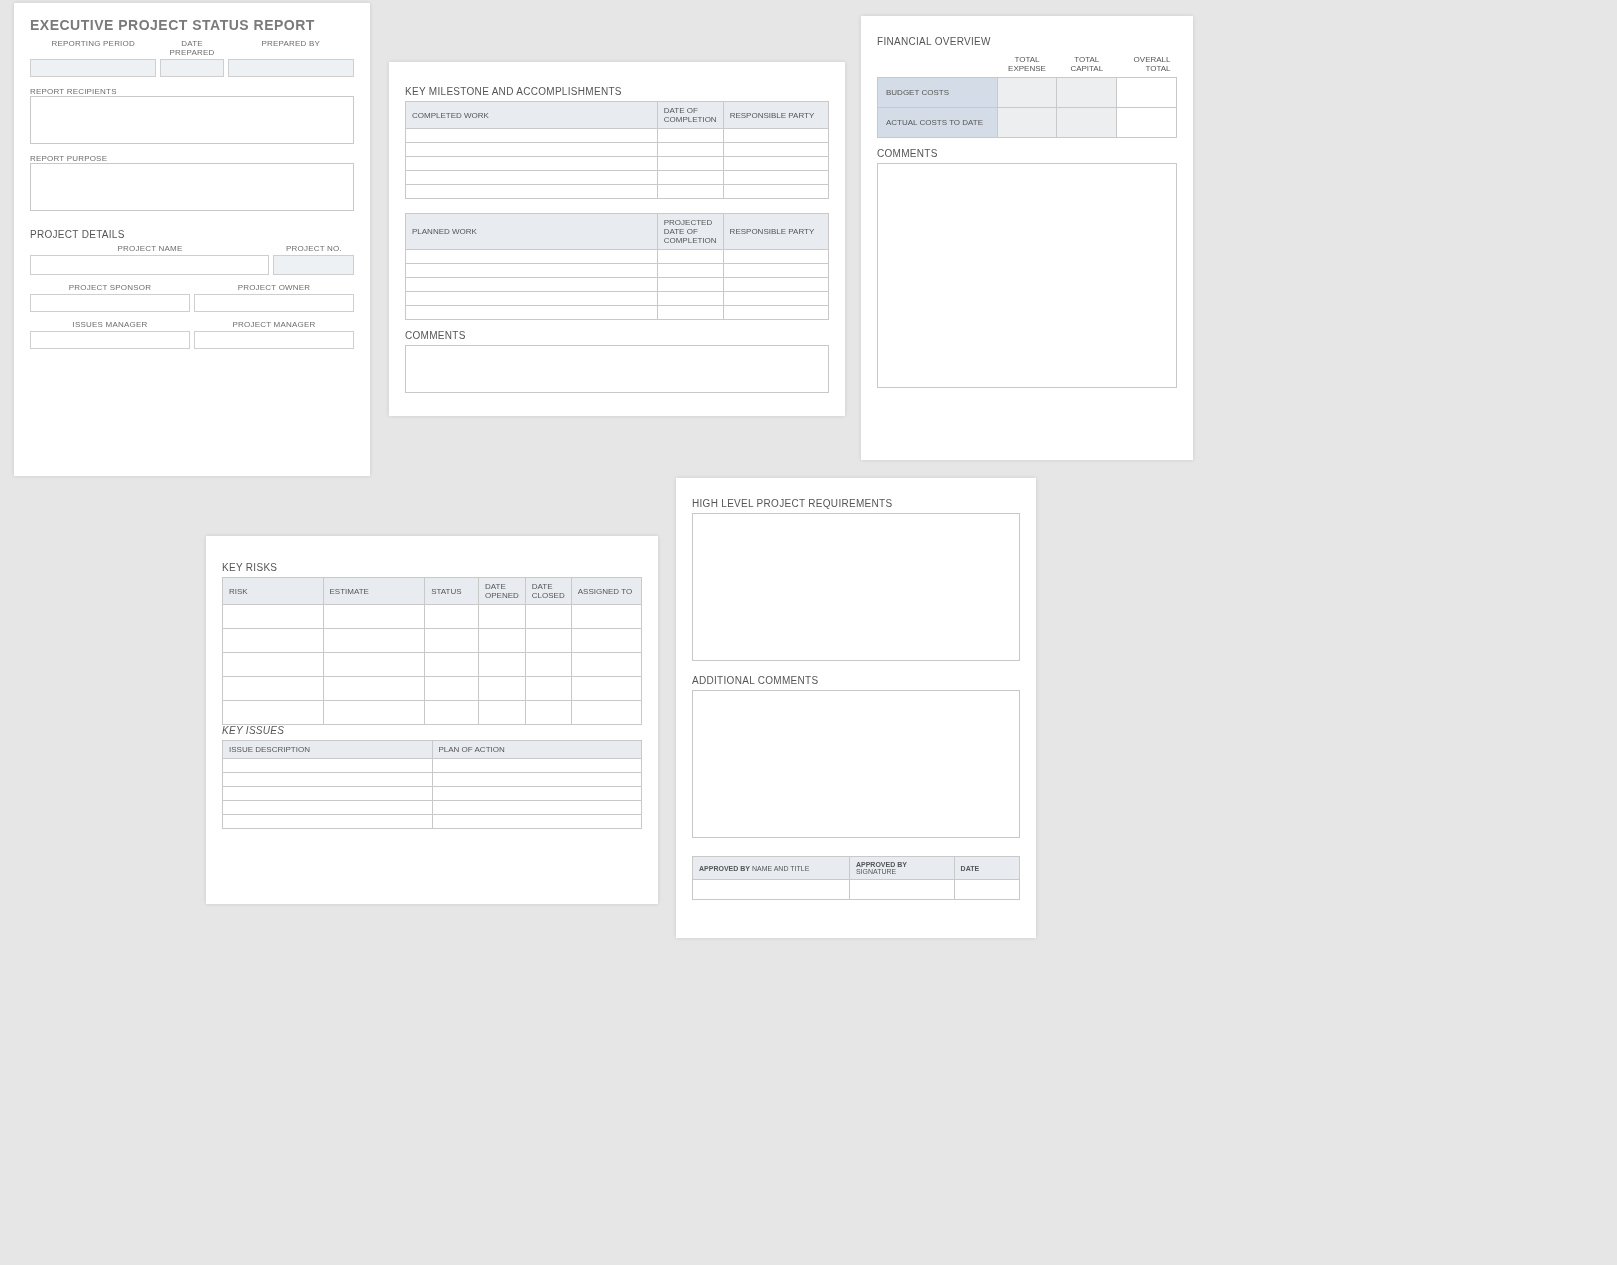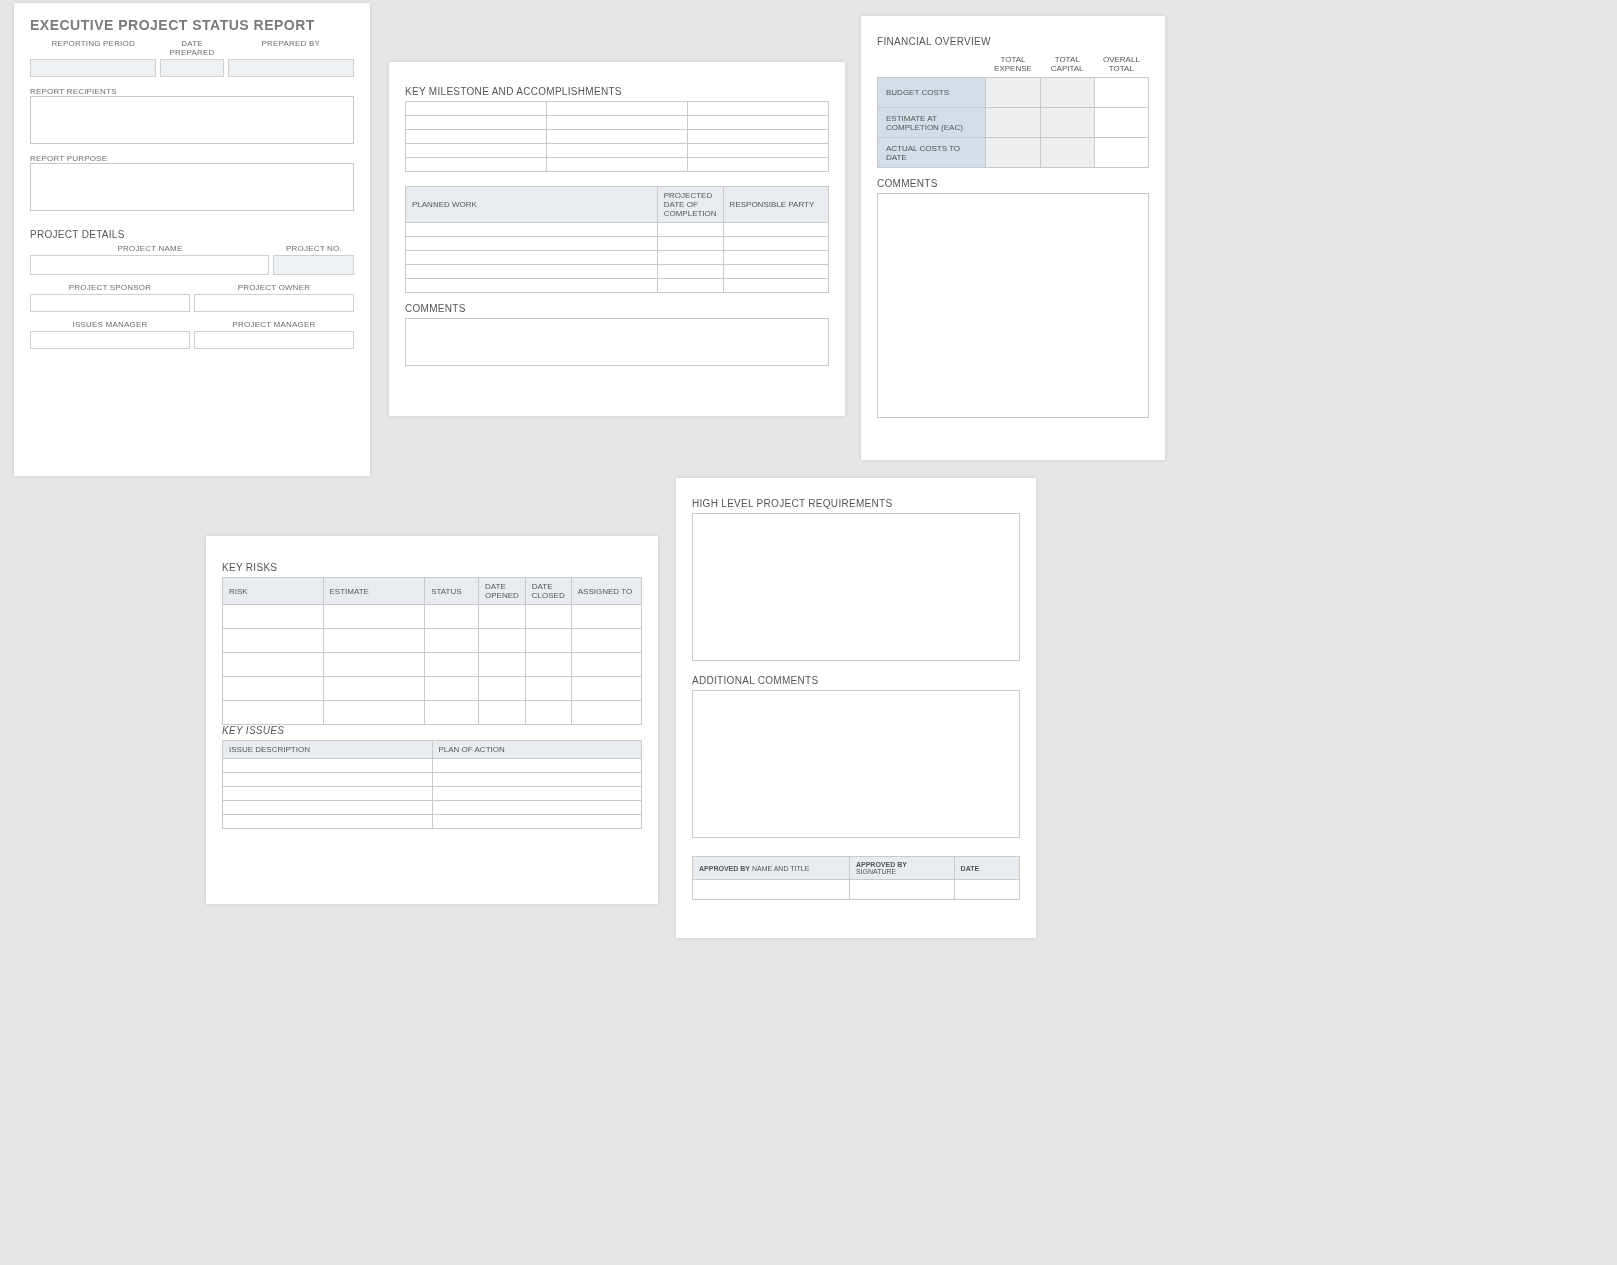--- a/index.html
+++ b/index.html
@@ -149,20 +149,25 @@
     <div class="field white" style="flex:1;"></div>
     <div class="field white" style="flex:1;"></div>
   </div>
 </div>
 
 <div class="page" style="left:389px; top:62px; width:456px; height:354px;">
   <div class="section-title" style="margin-top:10px;">KEY MILESTONE AND ACCOMPLISHMENTS</div>
 
   <table>
     <tbody>
+        <tr>
+      <th style="width:60%;">COMPLETED WORK</th>
+      <th style="width:15%;">DATE OF COMPLETION</th>
+      <th style="width:25%;">RESPONSIBLE PARTY</th>
+    </tr>
     <tr>
           <td></td>
           <td></td>
           <td></td>
         </tr>
     <tr>
           <td></td>
           <td></td>
           <td></td>
         </tr>
@@ -216,39 +221,33 @@
           <td></td>
           <td></td>
         </tr>
   </tbody>
     </table>
 
   <div class="section-title">COMMENTS</div>
   <div class="textarea" style="height:48px;"></div>
 </div>
 
-<div class="page" style="left:861px; top:16px; width:304px; height:444px;">
+<div class="page" style="left:861px; top:16px; width:332px; height:444px;">
   <div class="section-title" style="margin-top:6px;">FINANCIAL OVERVIEW</div>
 
   <table class="fin">
     <tbody>
         <tr>
       <th style="width:40%;"></th>
       <th style="width:20%;">TOTAL EXPENSE</th>
       <th style="width:20%;">TOTAL CAPITAL</th>
-      <th style="width:20%;">OVERALL TOTAL</th>
+      <th style="width:20%;text-align:right;">OVERALL TOTAL</th>
     </tr>
     <tr>
       <td class="blue-cell">BUDGET COSTS</td>
-      <td class="grey-cell"></td>
-          <td class="grey-cell"></td>
-          <td></td>
-    </tr>
-    <tr>
-      <td class="blue-cell">ESTIMATE AT COMPLETION (EAC)</td>
       <td class="grey-cell"></td>
           <td class="grey-cell"></td>
           <td></td>
     </tr>
     <tr>
       <td class="blue-cell">ACTUAL COSTS TO DATE</td>
       <td class="grey-cell"></td>
           <td class="grey-cell"></td>
           <td></td>
     </tr>

